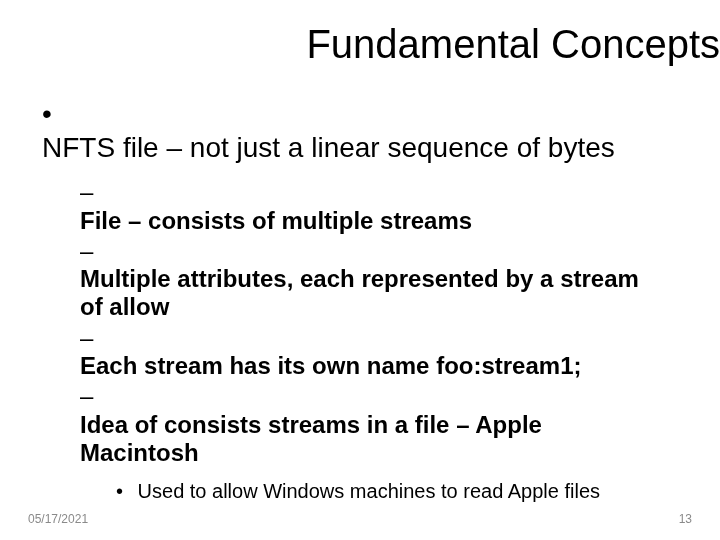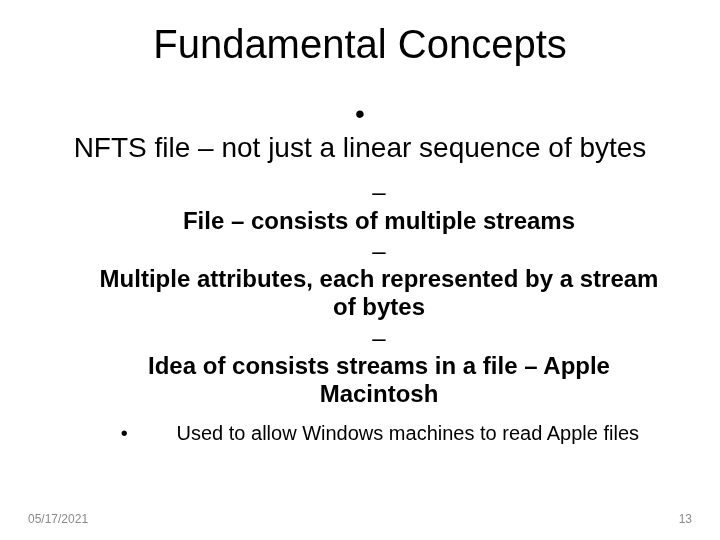--- a/index.html
+++ b/index.html
@@ -13,29 +13,28 @@
     overflow: hidden;
     position: relative;
   }
   .slide {
     width: 720px;
     height: 540px;
     position: relative;
     box-sizing: border-box;
   }
   .title {
-    text-align: center;
+    text-align: right;
     font-size: 40px;
     font-weight: 400;
     padding-top: 22px;
     padding-bottom: 10px;
   }
   .body {
     padding: 20px 42px 0 42px;
-    text-align: center;
   }
   .l1 {
     font-size: 28px;
     line-height: 1.2;
     margin-bottom: 14px;
   }
   .l1 .bullet {
     display: inline-block;
     width: 22px;
     vertical-align: top;
@@ -111,21 +110,25 @@
       <span class="text">NFTS file – not just a linear sequence of bytes</span>
     </div>
 
     <div class="l2-wrap">
       <div class="l2">
         <span class="dash">–</span>
         <span class="text">File – consists of multiple streams</span>
       </div>
       <div class="l2">
         <span class="dash">–</span>
-        <span class="text">Multiple attributes, each represented by a stream of bytes</span>
+        <span class="text">Multiple attributes, each represented by a stream of allow</span>
+      </div>
+      <div class="l2">
+        <span class="dash">–</span>
+        <span class="text">Each stream has its own name foo:stream1;</span>
       </div>
       <div class="l2">
         <span class="dash">–</span>
         <span class="text">Idea of consists streams in a file – Apple Macintosh</span>
       </div>
 
       <div class="l3-wrap">
         <div class="l3">
           <span class="bullet">•</span>
           <span class="text">Used to allow Windows machines to read Apple files</span>

